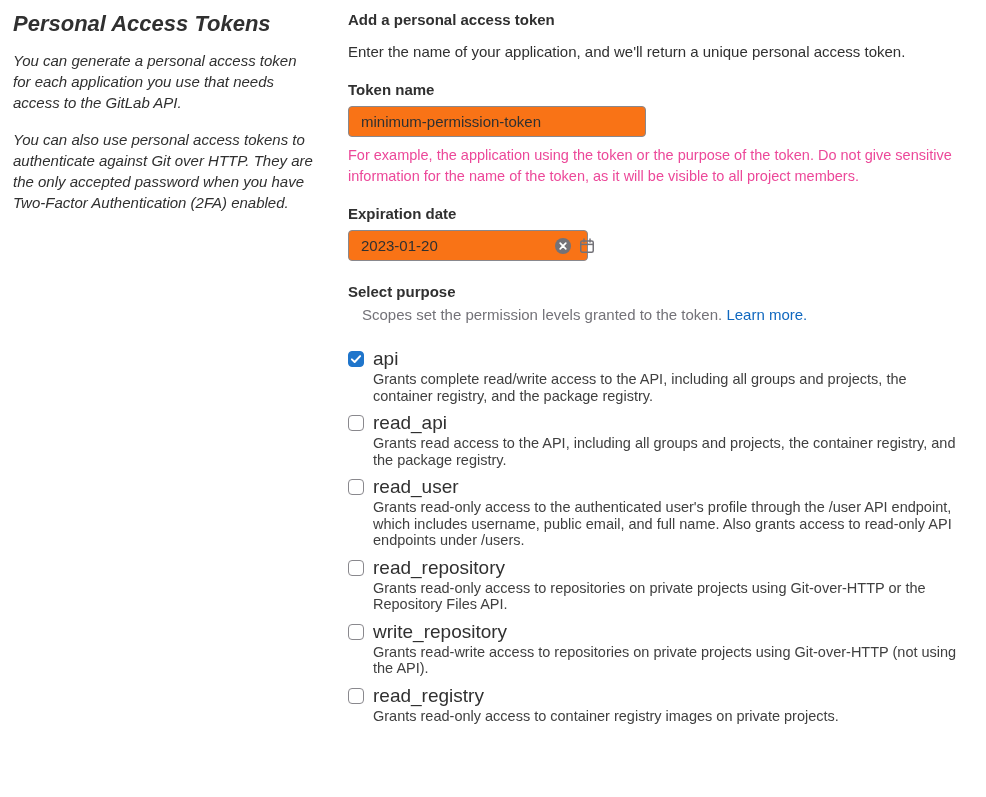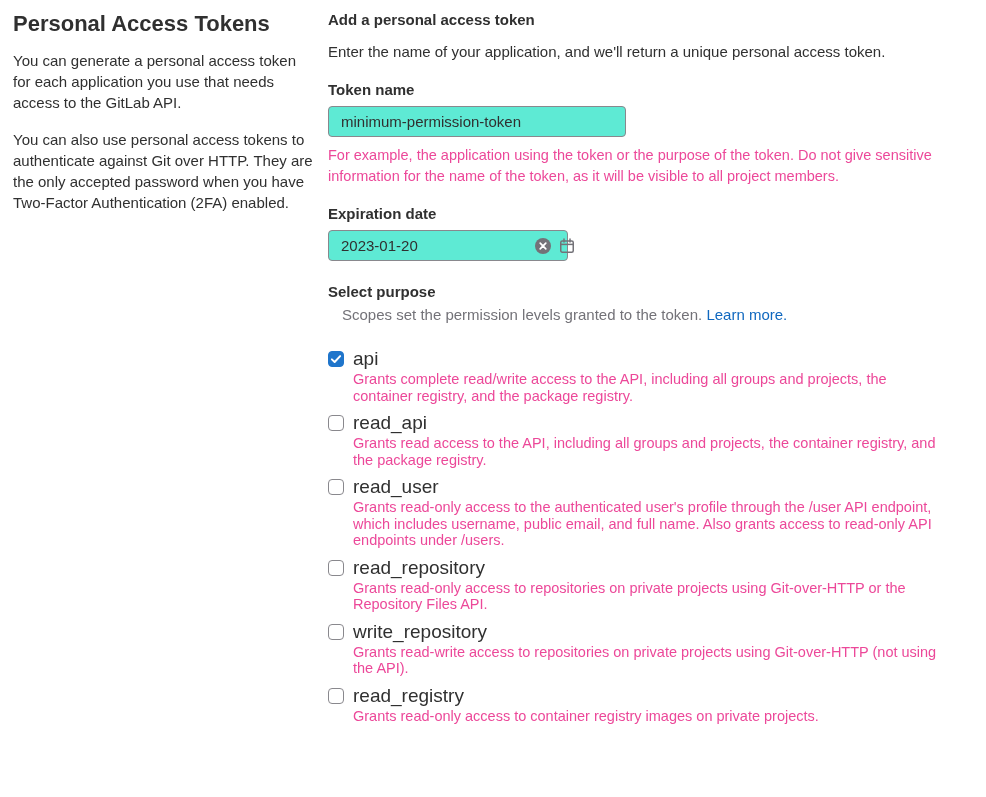--- a/index.html
+++ b/index.html
@@ -10,21 +10,22 @@
     font-size: 15px;
     width: 986px;
   }
   .container {
     display: flex;
     padding: 11px 24px 20px 13px;
   }
   .left-col {
     width: 302px;
     flex-shrink: 0;
-    margin-right: 13px;
+    margin-right: 33px;
+    font-style: italic;
   }
   .left-col h1 {
     font-size: 22px;
     font-weight: 700;
     margin: 0 0 13px 0;
     color: #303030;
   }
   .left-col p {
     margin: 0 0 16px 0;
     line-height: 21px;
@@ -55,21 +56,21 @@
   .text-input {
     display: block;
     height: 31px;
     border: 1px solid #89888d;
     border-radius: 4px;
     padding: 0 12px;
     font-size: 15px;
     color: #303030;
     font-family: "Liberation Sans", "DejaVu Sans", sans-serif;
     outline: none;
-    background: #5eead4;
+    background: #f97316;
   }
   #token-name-input { width: 298px; }
   .field-help {
     color: #ec4899;
     font-size: 14.5px;
     line-height: 21px;
     margin: 8px 0 0 0;
   }
   .form-group { margin-bottom: 18px; }
   .date-wrap {
@@ -133,21 +134,21 @@
   .scope-name {
     font-size: 19px;
     line-height: 20px;
     color: #303030;
     display: block;
     cursor: pointer;
   }
   .scope-desc {
     font-size: 14.5px;
     line-height: 16.5px;
-    color: #ec4899;
+    color: #404040;
     margin: 2px 0 9px 0;
   }
 </style>
 </head>
 <body>
 
 <div class="container">
 
   <div class="left-col">
     <h1>Personal Access Tokens</h1>

